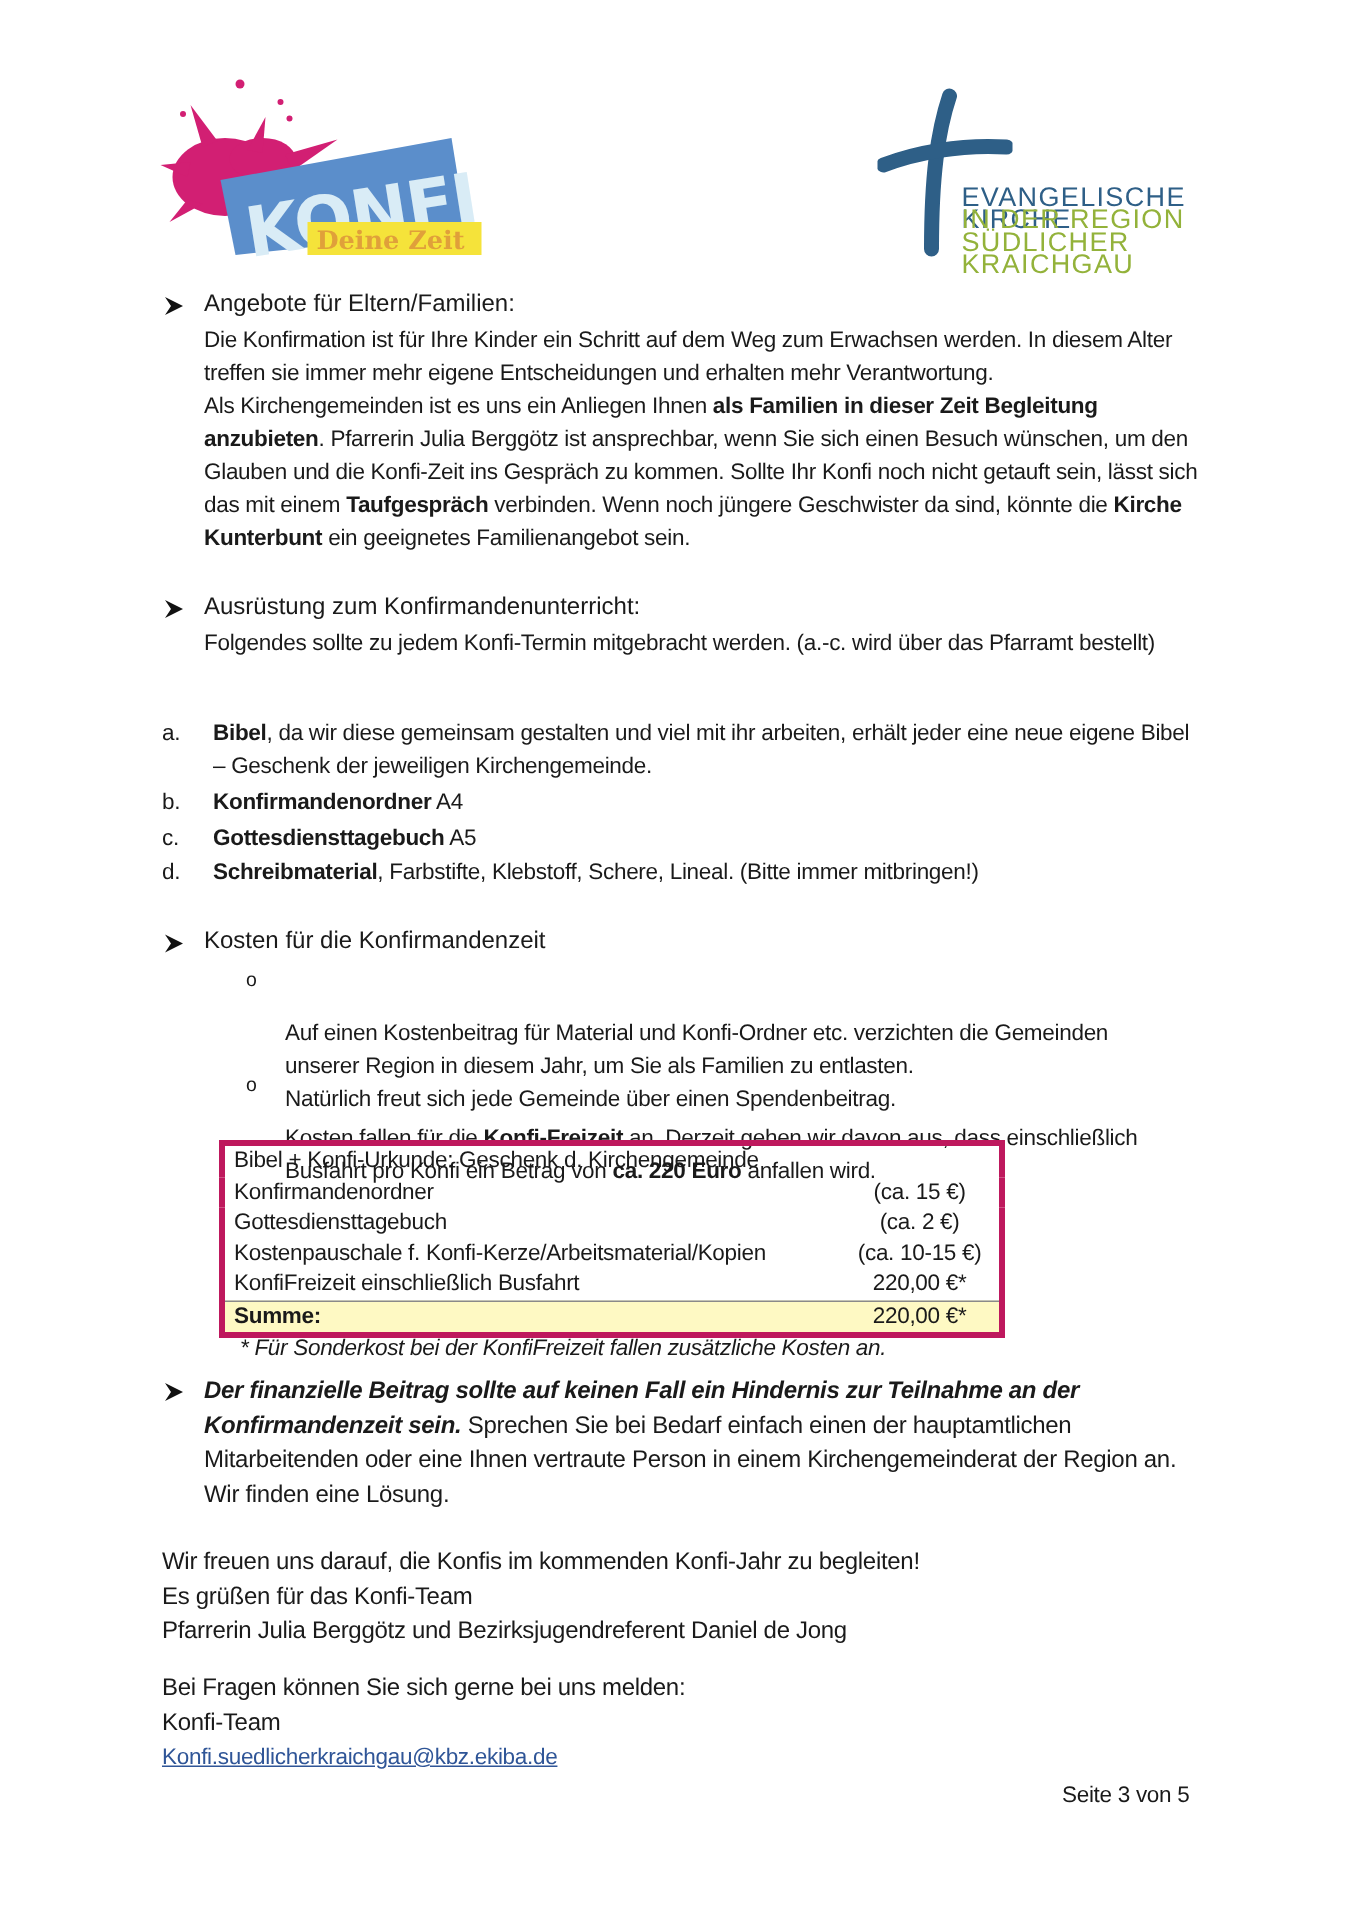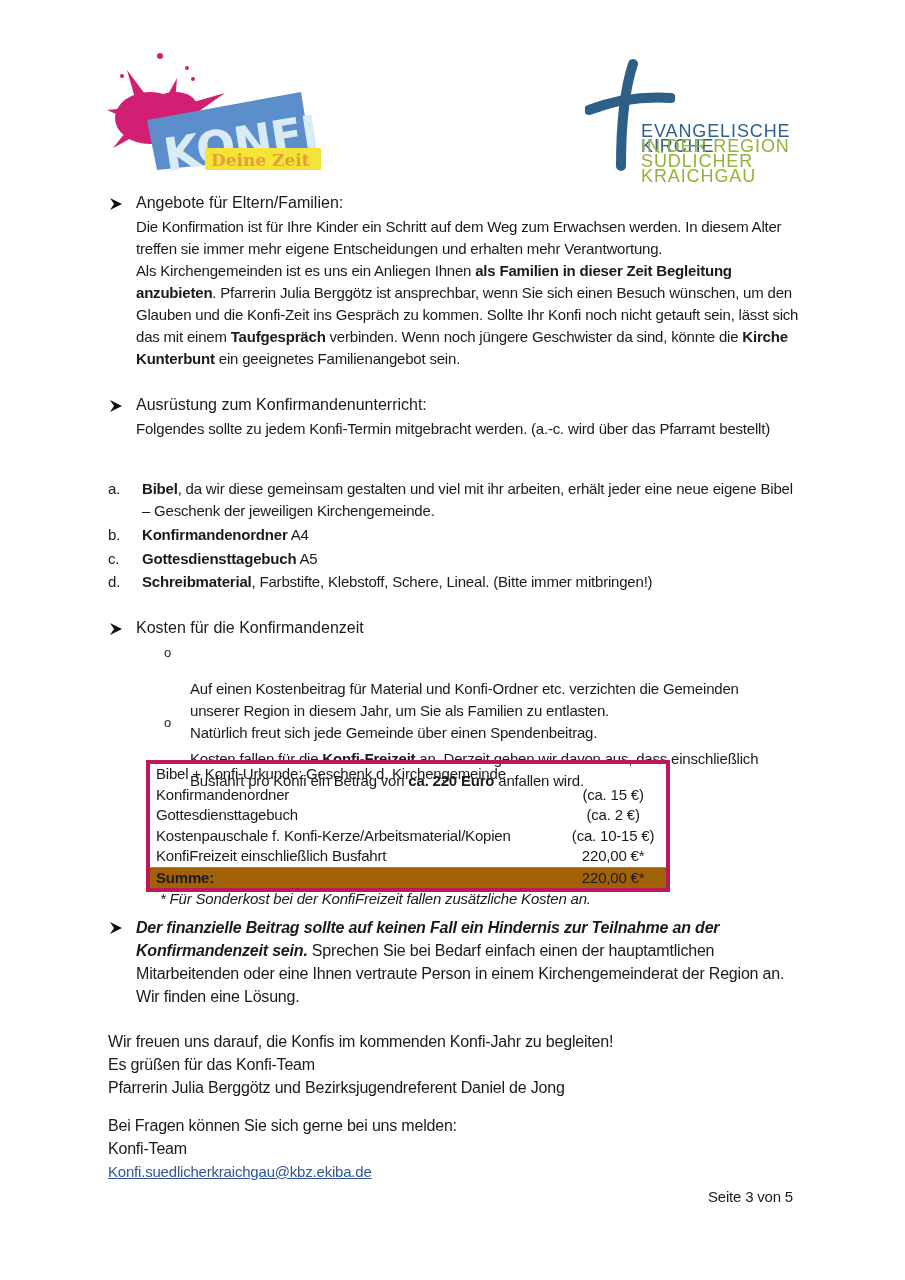--- a/index.html
+++ b/index.html
@@ -19,21 +19,21 @@
   .church-text { position:absolute; left:56px; font-size:18px; letter-spacing:0.9px; line-height:15px; font-family:Liberation Sans, sans-serif; }
   
   .li-marker { position:absolute; left:108px; width:24px; }
   .li-text { position:absolute; left:142px; width:660px; }
   .sub-marker { position:absolute; left:164px; font-size:13px; }
   .sub-text { position:absolute; left:190px; width:600px;margin-top:36px; }
   
   #cost-table { position:absolute; left:146px; top:760px; width:524px; border:4px solid #be185d; border-collapse:collapse; }
   #cost-table td { font-size:15px; line-height:20.5px; padding:0 6px; letter-spacing:-0.2px; }
   #cost-table td.amt { text-align:center; white-space:nowrap; }
-  #cost-table tr.sum td { background:#a16207; border-top:1px solid #8a8a8a; font-weight:normal; }
+  #cost-table tr.sum td { background:#fef9c3; border-top:1px solid #8a8a8a; font-weight:normal; }
   #cost-table tr.sum td.lbl { font-weight:bold; }
   .footnote { font-style:italic; }
   a.mail { color:#2f5597; text-decoration:underline; }
 </style>
 </head>
 <body>
 
 <div id="logo-konfi" class="abs">
   <svg width="220" height="128" viewBox="0 0 220 128">
 

